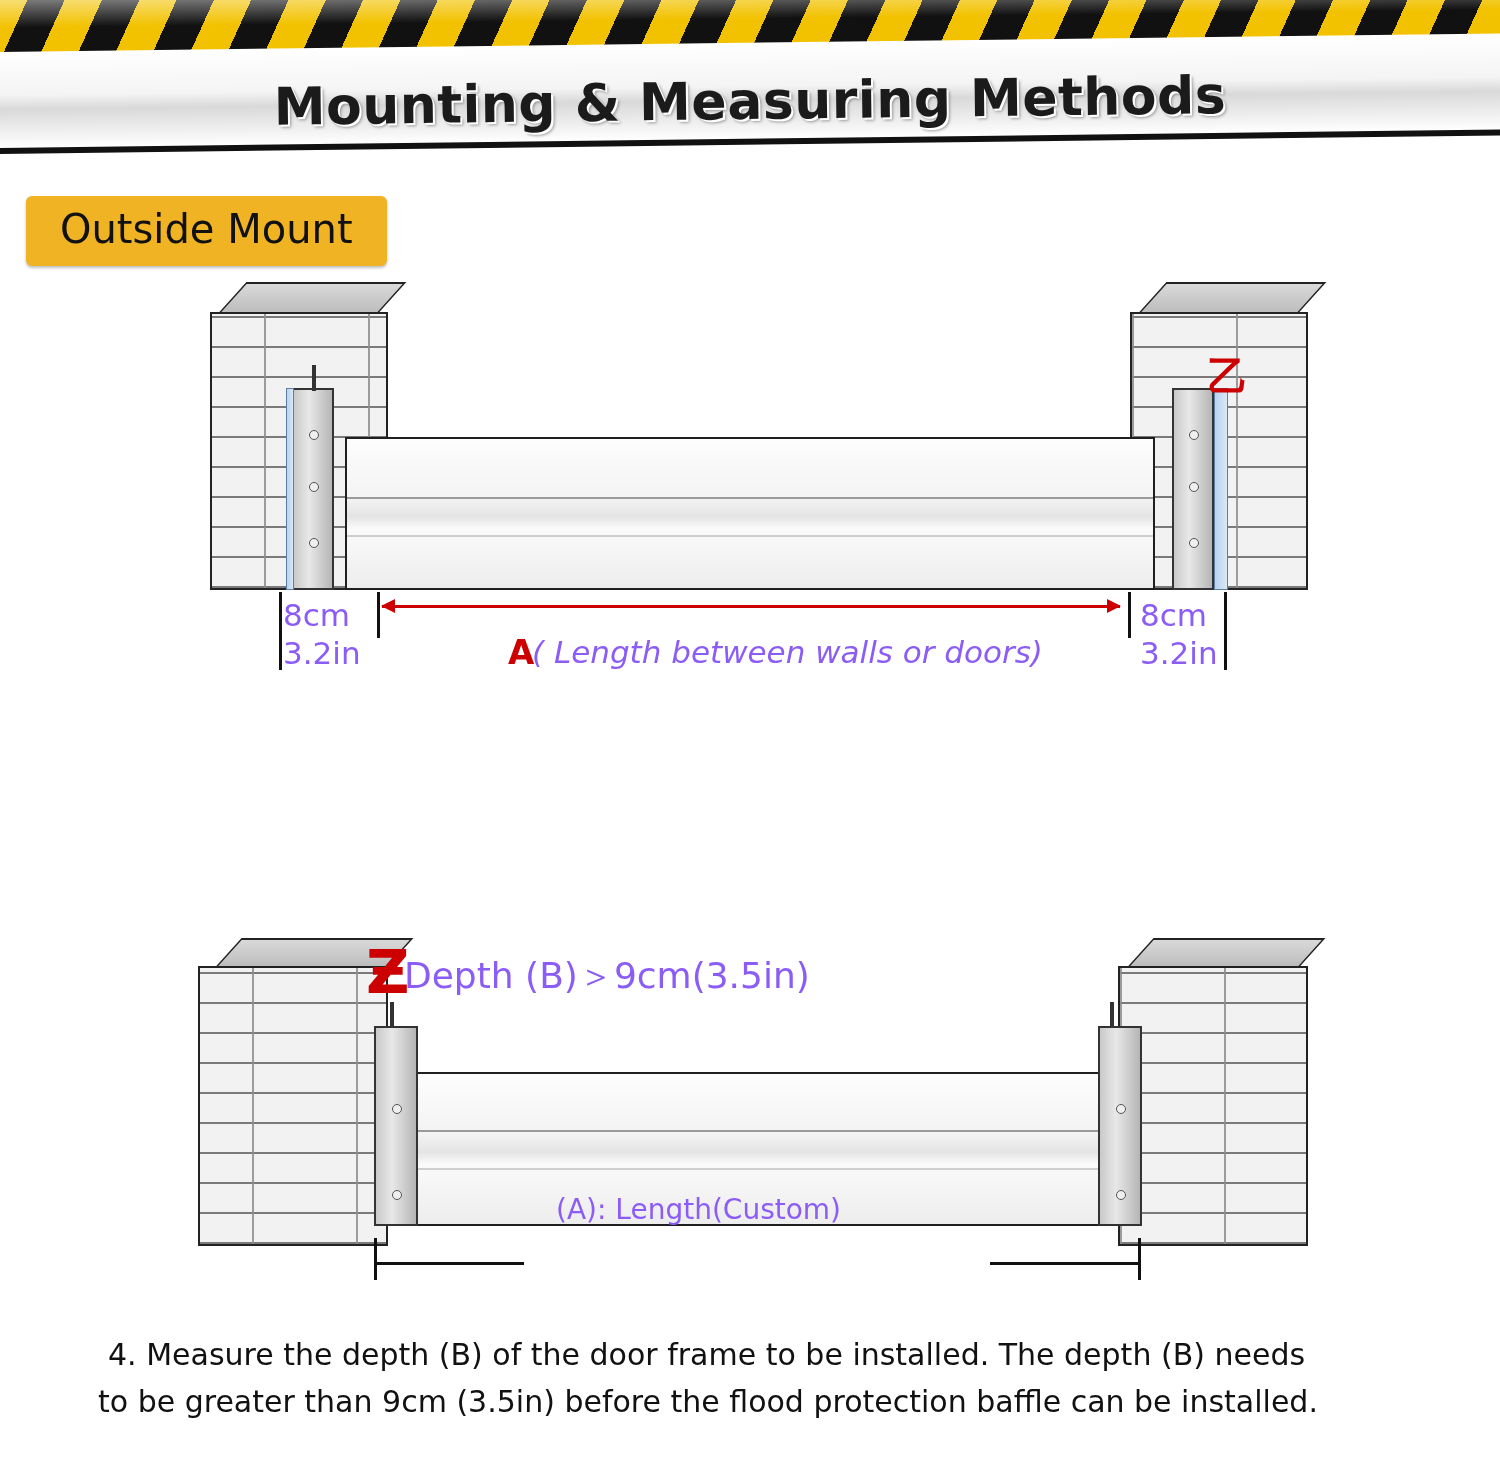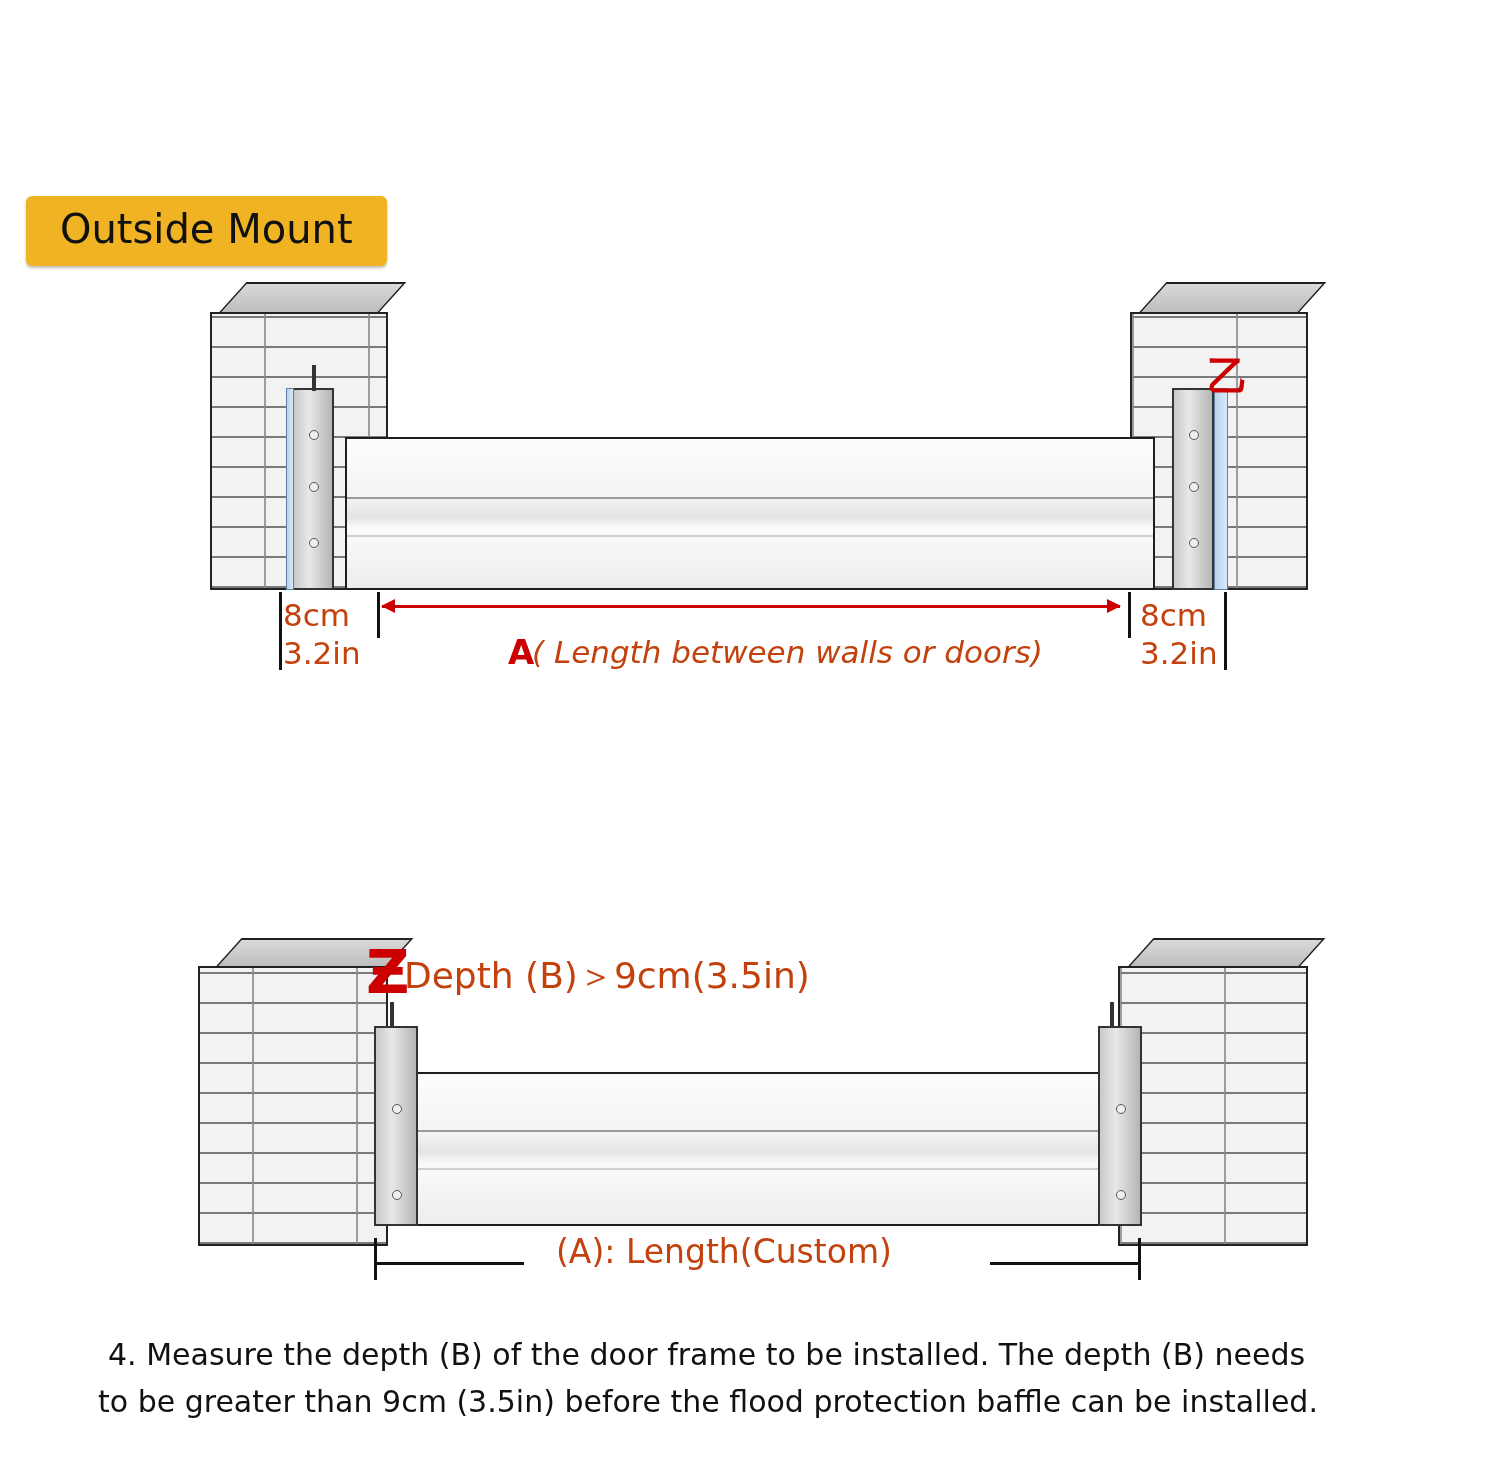--- a/index.html
+++ b/index.html
@@ -107,30 +107,37 @@
   .dimline{position:absolute;background:#cc0000;height:3px;}
   .dimline:before,.dimline:after{
     content:"";position:absolute;top:-6px;width:0;height:0;
     border-top:7px solid transparent;border-bottom:7px solid transparent;
   }
   .dimline:before{left:-1px;border-right:14px solid #cc0000;}
   .dimline:after{right:-1px;border-left:14px solid #cc0000;}
   .tick{position:absolute;width:3px;background:#111;}
   .blacktick{position:absolute;height:3px;background:#111;}
 
-  .lbl{position:absolute;font-size:31px;color:#c2410c;white-space:nowrap;}
+  .lbl{position:absolute;font-size:31px;color:#8b5cf6;white-space:nowrap;}
   .lbl-red{color:#cc0000;font-weight:bold;}
   .steps{position:absolute;font-size:30px;color:#111;line-height:1.55;}
   .zig{position:absolute;color:#cc0000;font-size:60px;font-weight:bold;line-height:1;}
 </style>
 </head>
 <body>
 
 <div class="page">
 
+  <div class="header">
+    <div class="hazard">
+      <div class="hazard-shine"></div>
+    </div>
+    <div class="title-band"></div>
+    <div class="title-text">Mounting &amp; Measuring Methods</div>
+  </div>
 
   <div class="pill" id="pill-outside">Outside Mount</div>
 
   <div>
 
     <div class="wall-top" style="left:232px;top:282px;width:160px;height:32px;"></div>
     <div class="wall" style="left:210px;top:312px;width:178px;height:278px;">
       <div class="brickcol"></div>
     </div>
 
@@ -207,21 +214,21 @@
     <div style="position:absolute;left:390px;top:1002px;width:4px;height:26px;background:#333;"></div>
     <div style="position:absolute;left:1110px;top:1002px;width:4px;height:26px;background:#333;"></div>
 
     <div class="zig" style="left:366px;top:942px;">Ƶ</div>
     <div class="lbl" style="left:404px;top:952px;font-size:36px;">Depth (B)＞9cm(3.5in)</div>
 
     <div class="tick" style="left:374px;top:1238px;height:42px;"></div>
     <div class="tick" style="left:1138px;top:1238px;height:42px;"></div>
     <div class="blacktick" style="left:374px;top:1262px;width:150px;"></div>
     <div class="blacktick" style="left:990px;top:1262px;width:150px;"></div>
-    <div class="lbl" style="left:556px;top:1232px;font-size:33px;">(A): Length(Custom)</div>
+    <div class="lbl" style="left:556px;top:1193px;font-size:28px;">(A): Length(Custom)</div>
   </div>
 
   <div class="steps" style="left:98px;top:1332px;width:1330px;">
     <div style="padding-left:10px;">4. Measure the depth (B) of the door frame to be installed. The depth (B) needs</div>
     <div>to be greater than 9cm (3.5in) before the flood protection baffle can be installed.</div>
   </div>
 
 </div>
 
 </body></html>

